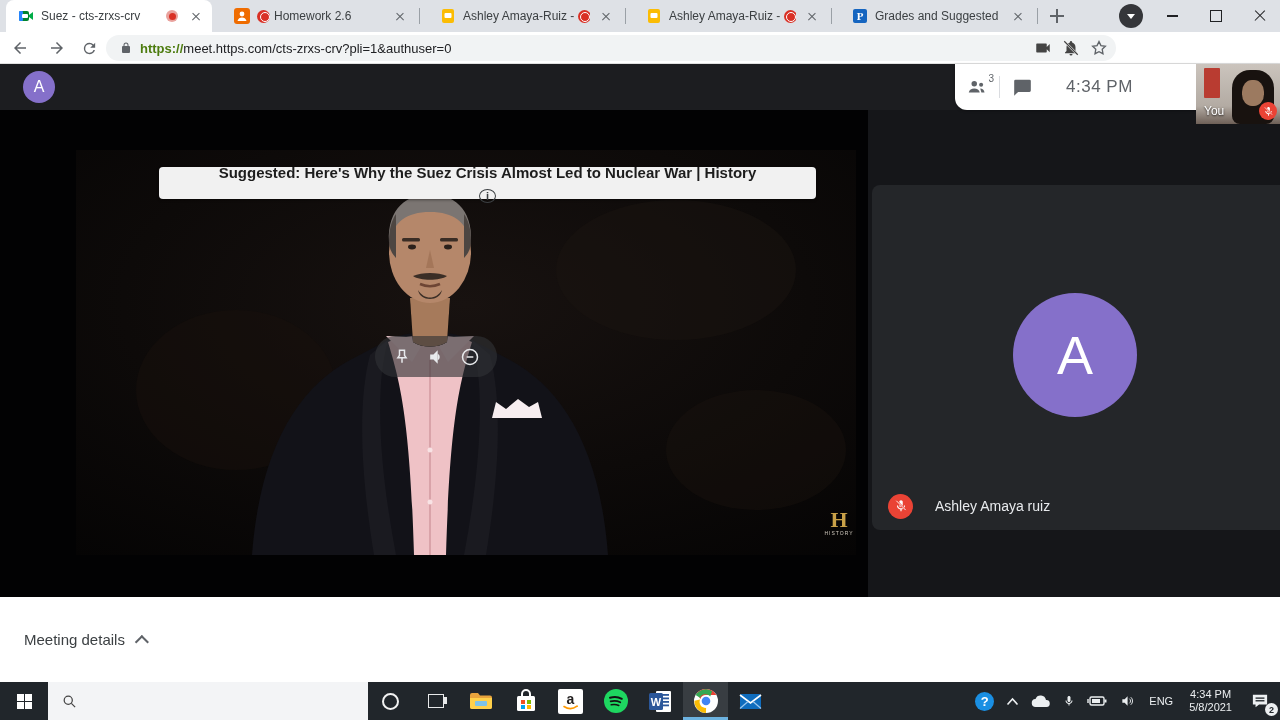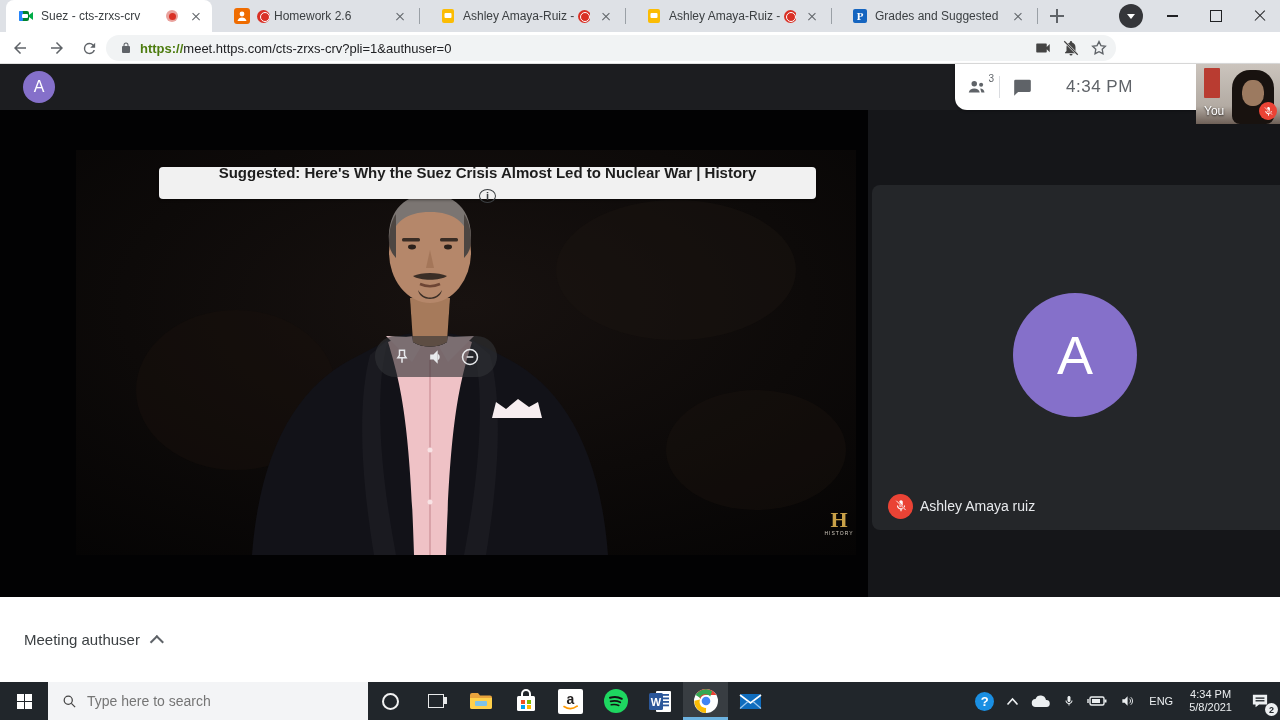--- a/index.html
+++ b/index.html
@@ -69,21 +69,21 @@
   .suggest-bar { left:159px; top:57px; width:657px; height:32px; background:#f1f1f1; border-radius:4px; display:flex; align-items:center; justify-content:center; gap:8px; color:#1d1d1d; font-size:15px; font-weight:bold; box-shadow:0 1px 3px rgba(0,0,0,.4);flex-direction:column; }
   .info-i { width:17px; height:17px; border:1.6px solid #3c4043; border-radius:50%; font-size:11px; font-weight:bold; color:#3c4043; display:flex; align-items:center; justify-content:center; font-style:normal; }
   .ctl-pill { left:375px; top:226px; width:122px; height:41px; background:rgba(48,50,54,.62); border-radius:21px; display:flex; align-items:center; justify-content:space-around; padding:0 10px; }
   .history-logo { left:816px; top:400px; width:46px; text-align:center; }
   .history-h { color:#c9a148; font-family:"Liberation Serif", serif; font-weight:bold; font-size:22px; line-height:20px; }
   .history-word { color:#cfc8bd; font-size:5px; letter-spacing:1px; }
 
   .right-bg-top { left:868px; top:46px; width:412px; height:487px; background:#151619; }
   .part-tile { left:872px; top:121px; width:408px; height:345px; background:#242629; border-radius:8px 0 0 8px; }
   .part-avatar { left:141px; top:108px; width:124px; height:124px; border-radius:50%; background:#8570ca; color:#fff; font-size:54px; display:flex; align-items:center; justify-content:center; }
-  .name-row { left:16px; top:308px; height:26px; display:flex; align-items:center; gap:7px; }
+  .name-row { left:16px; top:308px; height:26px; display:flex; align-items:center; gap:22px; }
   .mic-dot { width:25px; height:25px; border-radius:50%; background:#ea4335; display:flex; align-items:center; justify-content:center; }
   .part-name { color:#e8eaed; font-size:14px; }
 
   
   .bottombar { left:0; top:597px; width:1280px; height:85px; background:#fff; }
   .meeting-details { left:24px; top:0; height:85px; display:flex; align-items:center; gap:14px; font-size:15px; color:#3c4043; }
   .chev-up { width:10px; height:10px; border-left:2px solid #5f6368; border-top:2px solid #5f6368; transform:rotate(45deg) translateY(3px); }
 
   
   .taskbar { left:0; top:682px; width:1280px; height:38px; background:#21262b; display:flex; align-items:center; }
@@ -370,42 +370,41 @@
               <line x1="4" y1="3" x2="20" y2="19" stroke="#ea4335" stroke-width="3.4"></line>
               <line x1="4" y1="3" x2="20" y2="19" stroke="#fff" stroke-width="1.6"></line>
             </svg>
         </span>
       </div>
     </div>
   </div>
 
   <div class="abs bottombar">
     <div class="abs meeting-details">
-      <span>Meeting authuser</span>
+      <span>Meeting details</span>
       <span class="chev-up"></span>
     </div>
 
     <div class="abs" style="left:1246px; top:632px;"><span class="kebab"></span></div>
   </div>
 
   <div class="abs taskbar">
     <div class="tb-btn start">
       <span class="winlogo">
           <span></span>
           <span></span>
           <span></span>
           <span></span>
         </span>
     </div>
     <div class="tb-search">
       <svg width="15" height="15" viewBox="0 0 24 24" fill="none" stroke="#444" stroke-width="2">
           <circle cx="10" cy="10" r="6.5"></circle>
           <line x1="15" y1="15" x2="21" y2="21"></line>
         </svg>
-      <input type="text" readonly="" placeholder="Type here to search" style="">
     </div>
     <div class="tb-btn" style="width:45px;">
         <span class="cortana-ring"></span>
       </div>
     <div class="tb-btn" style="width:45px;">
         <span class="taskview-ic"></span>
       </div>
 
     <div class="tb-btn appbtn">
       <svg width="26" height="26" viewBox="0 0 26 26">

